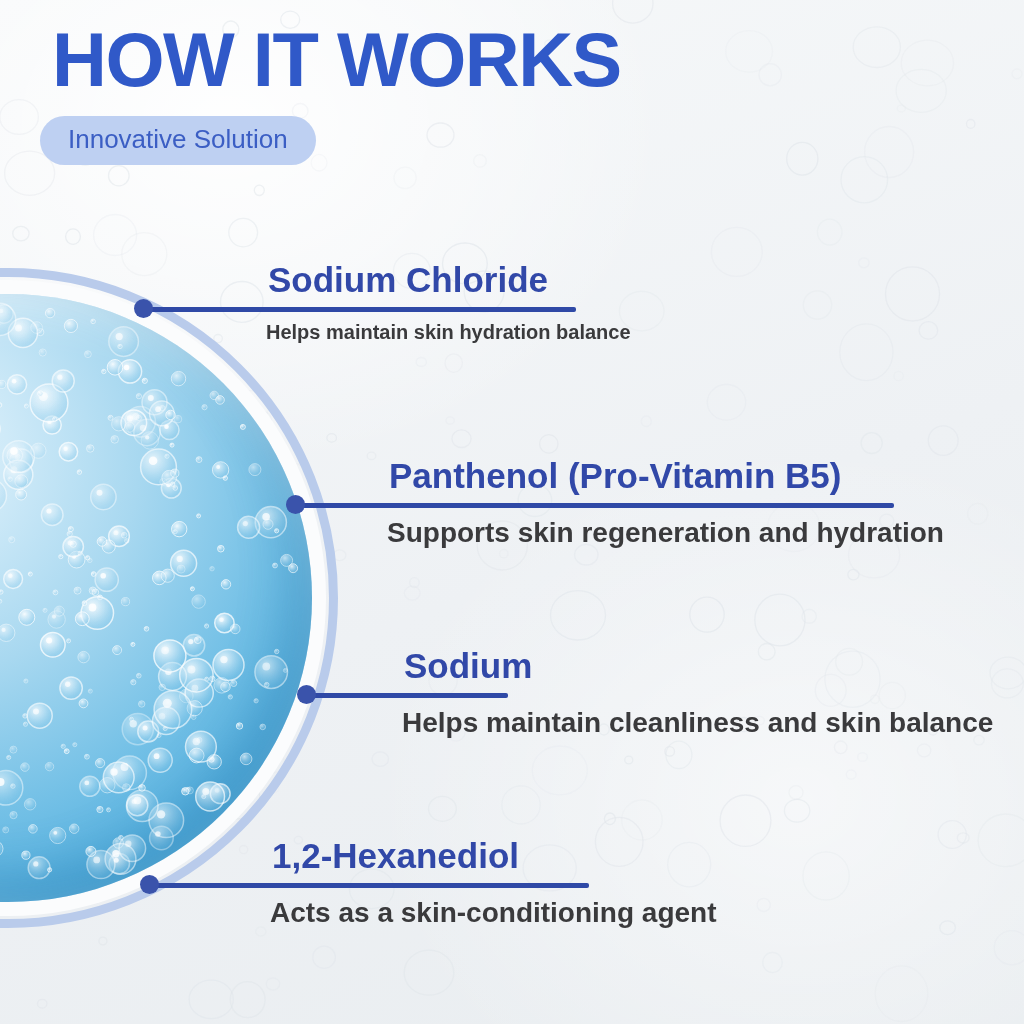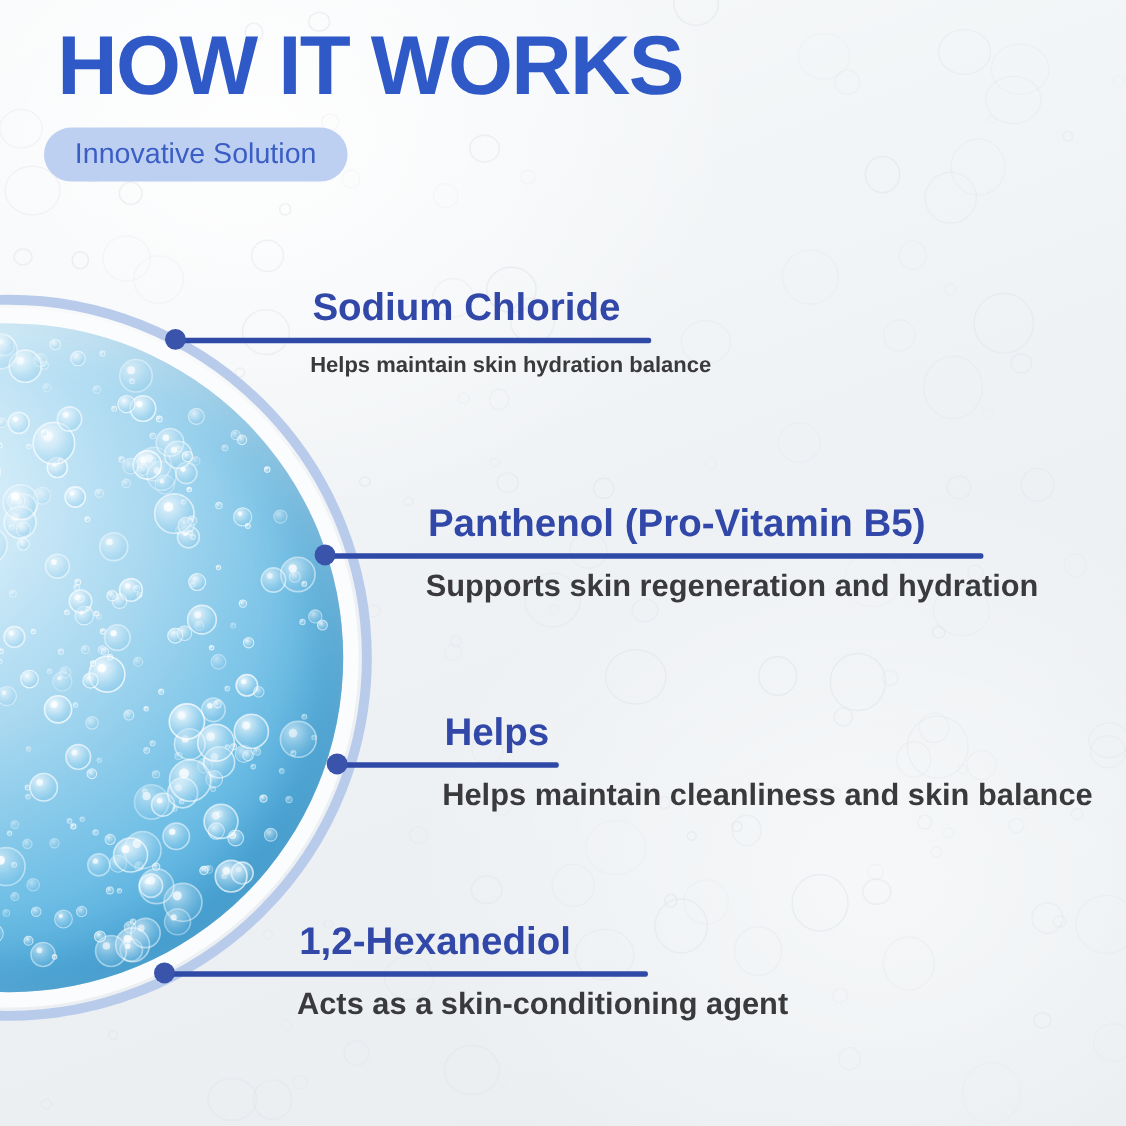--- a/index.html
+++ b/index.html
@@ -65,21 +65,21 @@
   }
   .callout .c-rule .dot{
     position:absolute;left:-8px;top:-7px;width:19px;height:19px;border-radius:50%;
     background:#3a53ab;
   }
   .callout .c-desc{
     color:#3a3a3c;font-weight:bold;line-height:1.15;white-space:nowrap;margin:9px 0 0 0;
   }
 
   
-  #callout-sodium{left:158px;top:262px;}
+  #callout-sodium{left:142px;top:262px;}
   #callout-sodium .c-name{font-size:35px;padding-left:126px;}
   #callout-sodium .c-rule{width:434px;}
   #callout-sodium .c-desc{font-size:20px;padding-left:124px;}
 
   #callout-panthenol{left:294px;top:458px;}
   #callout-panthenol .c-name{font-size:35px;padding-left:95px;}
   #callout-panthenol .c-rule{width:600px;}
   #callout-panthenol .c-desc{font-size:28px;padding-left:93px;}
 
   #callout-silver{left:305px;top:648px;}
@@ -1090,21 +1090,21 @@
   <div class="callout" id="callout-panthenol">
     <p class="c-name">Panthenol (Pro-Vitamin B5)</p>
     <div class="c-rule">
       <span class="bar"></span>
       <span class="dot"></span>
     </div>
     <p class="c-desc">Supports skin regeneration and hydration</p>
   </div>
 
   <div class="callout" id="callout-silver">
-    <p class="c-name">Helps</p>
+    <p class="c-name">Sodium</p>
     <div class="c-rule">
       <span class="bar"></span>
       <span class="dot"></span>
     </div>
     <p class="c-desc">Helps maintain cleanliness and skin balance</p>
   </div>
 
   <div class="callout" id="callout-hexanediol">
     <p class="c-name">1,2-Hexanediol</p>
     <div class="c-rule">

